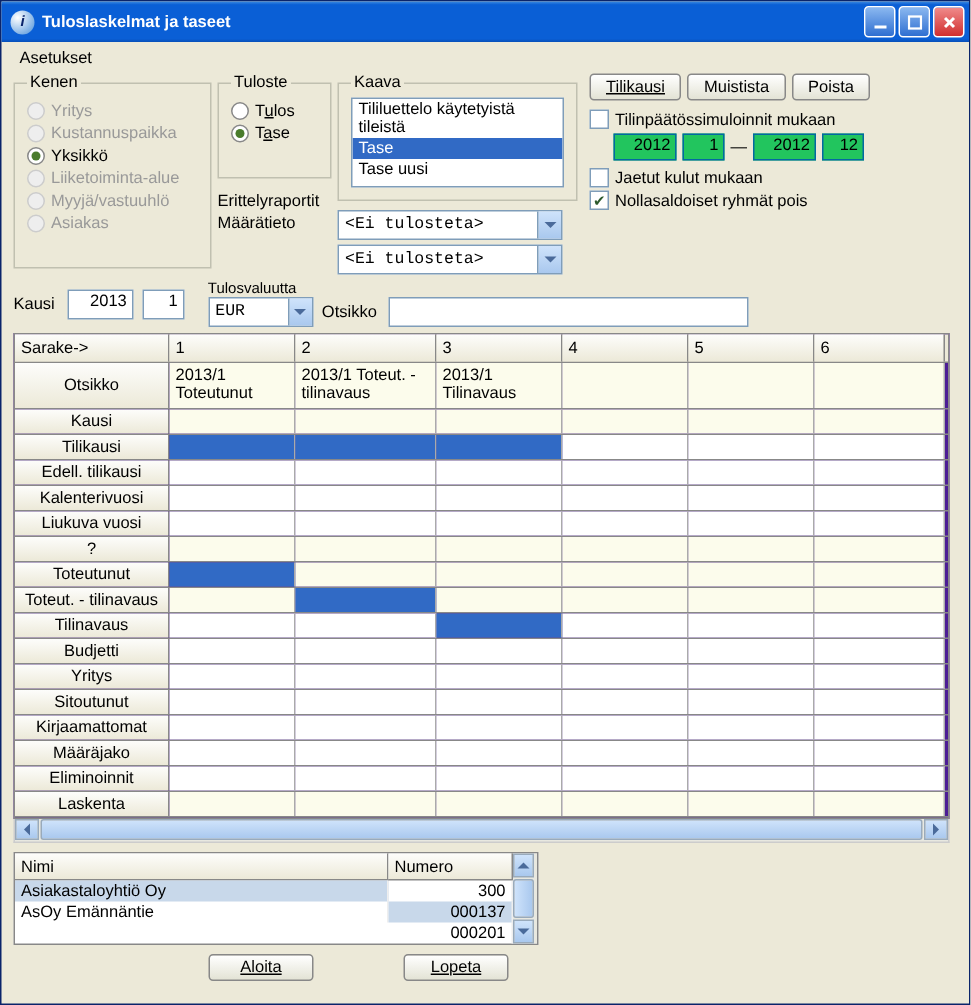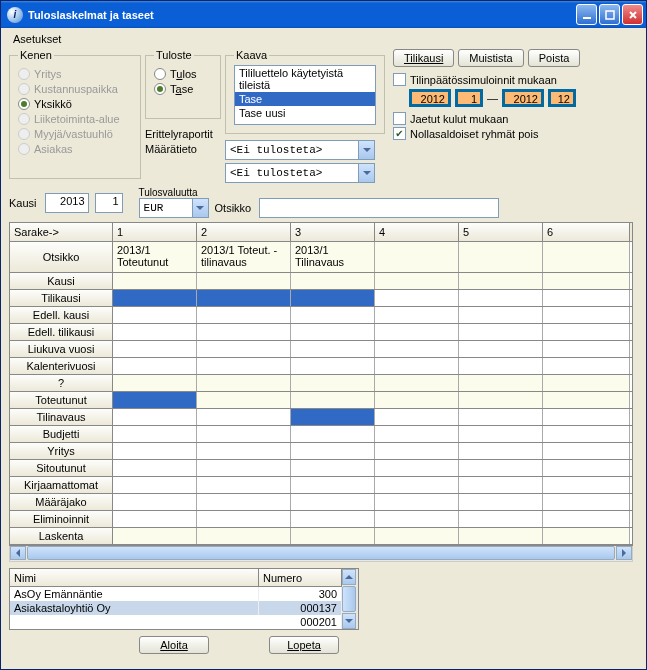--- a/index.html
+++ b/index.html
@@ -29,32 +29,32 @@
 .radio-row.selected .radio-dot { display: block; }
 .kaava-list { border: 1px solid #7f9db9; background: #fff; height: 60px; overflow: hidden; }
 .kaava-item { padding: 1px 4px; }
 .kaava-item.sel { background: #316ac5; color: #fff; }
 .rightbox { flex: 1; padding-left: 4px; }
 .btnrow { display: flex; gap: 4px; margin-bottom: 6px; }
 .wbtn { border: 1px solid #888; background: linear-gradient(#fff, #e3e3d5); padding: 2px 10px; border-radius: 3px; cursor: pointer; text-align: center; }
 .chkrow { display: flex; align-items: center; gap: 4px; margin: 2px 0; }
 .chk { width: 13px; height: 13px; border: 1px solid #7f9db9; background: #fff; display: flex; align-items: center; justify-content: center; font-size: 10px; color: #2c5a2c; }
 .yrrow { display: flex; align-items: center; gap: 4px; margin: 3px 0 5px 16px; }
-.yrbox { width: 42px; height: 18px; border: 3px solid #0369a1; background: #fdba74; padding: 1px 3px; text-align: right; }
+.yrbox { width: 42px; height: 18px; border: 1px solid #0369a1; background: #22c55e; padding: 1px 3px; text-align: right; }
 .yrbox.sm { width: 28px; }
 .erittely { display: flex; align-items: center; gap: 4px; margin: 3px 0; }
 .erittely label { width: 72px; text-align: left; }
 .combo { border: 1px solid #7f9db9; background: #fff; height: 20px; display: flex; align-items: center; position: relative; }
 .combo-text { flex: 1; padding: 0 4px; font-family: Liberation Mono, monospace; }
 .combo-arrow { width: 16px; height: 100%; background: linear-gradient(#cfe3fb, #a9c8ee); border-left: 1px solid #7f9db9; display: flex; align-items: center; justify-content: center; }
 .combo-arrow::after { content: ""; border-left: 4px solid transparent; border-right: 4px solid transparent; border-top: 4px solid #4a6a9a; }
 .row2 { display: flex; align-items: center; gap: 6px; margin: 4px 0; }
 .row2 .field-label { margin-right: 2px; }
 .txtin { border: 1px solid #7f9db9; background: #fff; height: 20px; padding: 1px 3px; text-align: right; }
-.grid { border: 1px solid #888; background: #ffffff; width: 624px; margin-top: 2px; }
+.grid { border: 1px solid #888; background: #4c1d95; width: 624px; margin-top: 2px; }
 .ghead { display: flex; background: #ece9d8; border-bottom: 1px solid #888; }
 .gcell-h { border-right: 1px solid #888; padding: 2px 4px; background: linear-gradient(#fdfdfb, #ece9d8); height: 18px; display: flex; align-items: center; }
 .gbody { }
 .grow { display: flex; border-bottom: 1px solid #888; }
 .gcell-r { border-right: 1px solid #888; padding: 2px 4px; background: linear-gradient(#fdfdfb, #ece9d8); display: flex; align-items: center; justify-content: center; text-align: center; }
 .gcell { border-right: 1px solid #aaa; padding: 2px 4px; background: #fff; }
 .gcell.y { background: #fcfcec; }
 .gcell.bl { background: #316ac5; }
 .w0 { width: 103px; } .w1 { width: 84px; } .w2 { width: 94px; } .w3 { width: 84px; } .w4 { width: 84px; } .w5 { width: 84px; } .w6 { width: 87px; }
 .hscroll { height: 16px; background: #e8e8e0; border: 1px solid #ccc; border-top: none; width: 624px; position: relative; }
@@ -264,48 +264,39 @@
           <div class="grow">
             <div class="gcell-r w0" style="height: 16px;">Tilikausi</div>
             <div class="gcell w1 bl" style="height: 16px;"></div>
             <div class="gcell w2 bl" style="height: 16px;"></div>
             <div class="gcell w3 bl" style="height: 16px;"></div>
             <div class="gcell w4" style="height: 16px;"></div>
             <div class="gcell w5" style="height: 16px;"></div>
             <div class="gcell w6" style="height: 16px;"></div>
           </div>
           <div class="grow">
-            <div class="gcell-r w0" style="height: 16px;">Edell. kausi</div>
-            <div class="gcell w1" style="height: 16px;"></div>
-            <div class="gcell w2" style="height: 16px;"></div>
-            <div class="gcell w3" style="height: 16px;"></div>
-            <div class="gcell w4" style="height: 16px;"></div>
-            <div class="gcell w5" style="height: 16px;"></div>
-            <div class="gcell w6" style="height: 16px;"></div>
-          </div>
-          <div class="grow">
             <div class="gcell-r w0" style="height: 16px;">Edell. tilikausi</div>
             <div class="gcell w1" style="height: 16px;"></div>
             <div class="gcell w2" style="height: 16px;"></div>
             <div class="gcell w3" style="height: 16px;"></div>
             <div class="gcell w4" style="height: 16px;"></div>
             <div class="gcell w5" style="height: 16px;"></div>
             <div class="gcell w6" style="height: 16px;"></div>
           </div>
           <div class="grow">
+            <div class="gcell-r w0" style="height: 16px;">Kalenterivuosi</div>
+            <div class="gcell w1" style="height: 16px;"></div>
+            <div class="gcell w2" style="height: 16px;"></div>
+            <div class="gcell w3" style="height: 16px;"></div>
+            <div class="gcell w4" style="height: 16px;"></div>
+            <div class="gcell w5" style="height: 16px;"></div>
+            <div class="gcell w6" style="height: 16px;"></div>
+          </div>
+          <div class="grow">
             <div class="gcell-r w0" style="height: 16px;">Liukuva vuosi</div>
-            <div class="gcell w1" style="height: 16px;"></div>
-            <div class="gcell w2" style="height: 16px;"></div>
-            <div class="gcell w3" style="height: 16px;"></div>
-            <div class="gcell w4" style="height: 16px;"></div>
-            <div class="gcell w5" style="height: 16px;"></div>
-            <div class="gcell w6" style="height: 16px;"></div>
-          </div>
-          <div class="grow">
-            <div class="gcell-r w0" style="height: 16px;">Kalenterivuosi</div>
             <div class="gcell w1" style="height: 16px;"></div>
             <div class="gcell w2" style="height: 16px;"></div>
             <div class="gcell w3" style="height: 16px;"></div>
             <div class="gcell w4" style="height: 16px;"></div>
             <div class="gcell w5" style="height: 16px;"></div>
             <div class="gcell w6" style="height: 16px;"></div>
           </div>
           <div class="grow">
             <div class="gcell-r w0" style="height: 16px;">?</div>
             <div class="gcell w1 y" style="height: 16px;"></div>
@@ -318,20 +309,29 @@
           <div class="grow">
             <div class="gcell-r w0" style="height: 16px;">Toteutunut</div>
             <div class="gcell w1 bl" style="height: 16px;"></div>
             <div class="gcell w2 y" style="height: 16px;"></div>
             <div class="gcell w3 y" style="height: 16px;"></div>
             <div class="gcell w4 y" style="height: 16px;"></div>
             <div class="gcell w5 y" style="height: 16px;"></div>
             <div class="gcell w6 y" style="height: 16px;"></div>
           </div>
           <div class="grow">
+            <div class="gcell-r w0" style="height: 16px;">Toteut. - tilinavaus</div>
+            <div class="gcell w1 y" style="height: 16px;"></div>
+            <div class="gcell w2 bl" style="height: 16px;"></div>
+            <div class="gcell w3 y" style="height: 16px;"></div>
+            <div class="gcell w4 y" style="height: 16px;"></div>
+            <div class="gcell w5 y" style="height: 16px;"></div>
+            <div class="gcell w6 y" style="height: 16px;"></div>
+          </div>
+          <div class="grow">
             <div class="gcell-r w0" style="height: 16px;">Tilinavaus</div>
             <div class="gcell w1" style="height: 16px;"></div>
             <div class="gcell w2" style="height: 16px;"></div>
             <div class="gcell w3 bl" style="height: 16px;"></div>
             <div class="gcell w4" style="height: 16px;"></div>
             <div class="gcell w5" style="height: 16px;"></div>
             <div class="gcell w6" style="height: 16px;"></div>
           </div>
           <div class="grow">
             <div class="gcell-r w0" style="height: 16px;">Budjetti</div>
@@ -401,22 +401,22 @@
     <div class="hscroll">
       <div class="arrow l"></div>
       <div class="thumb"></div>
       <div class="arrow r"></div>
     </div>
 
     <div class="bottom-list">
       <div class="bl-col" style="flex:3">
         <div class="bl-h">Nimi</div>
         <div id="bl-names">
+            <div class="bl-row sel">Asiakastaloyhtiö Oy</div>
             <div class="bl-row">AsOy Emännäntie</div>
-            <div class="bl-row sel">Asiakastaloyhtiö Oy</div>
           </div>
       </div>
       <div class="bl-col" style="flex:1">
         <div class="bl-h">Numero</div>
         <div id="bl-nums">
             <div class="bl-row num-col">300</div>
             <div class="bl-row num-col sel">000137</div>
             <div class="bl-row num-col">000201</div>
           </div>
       </div>

